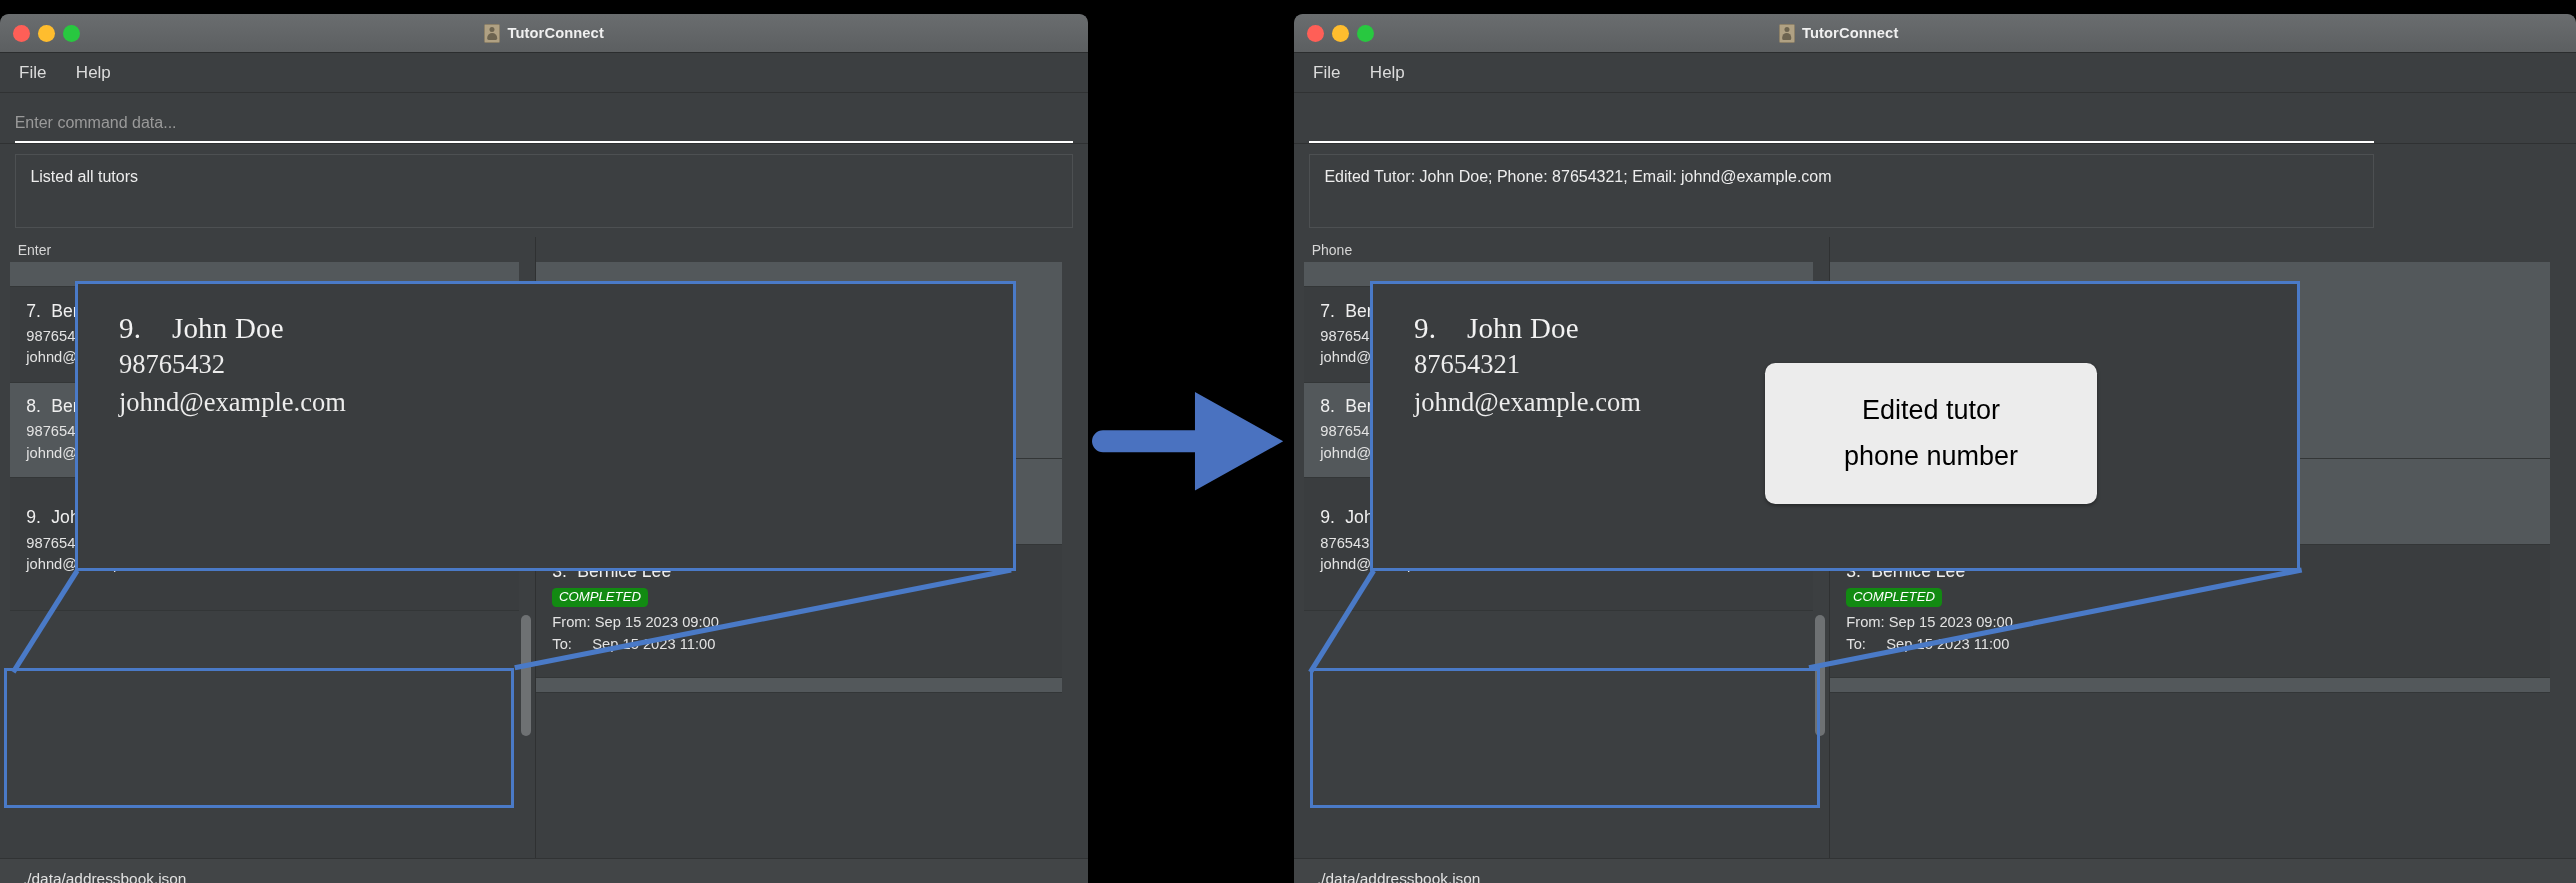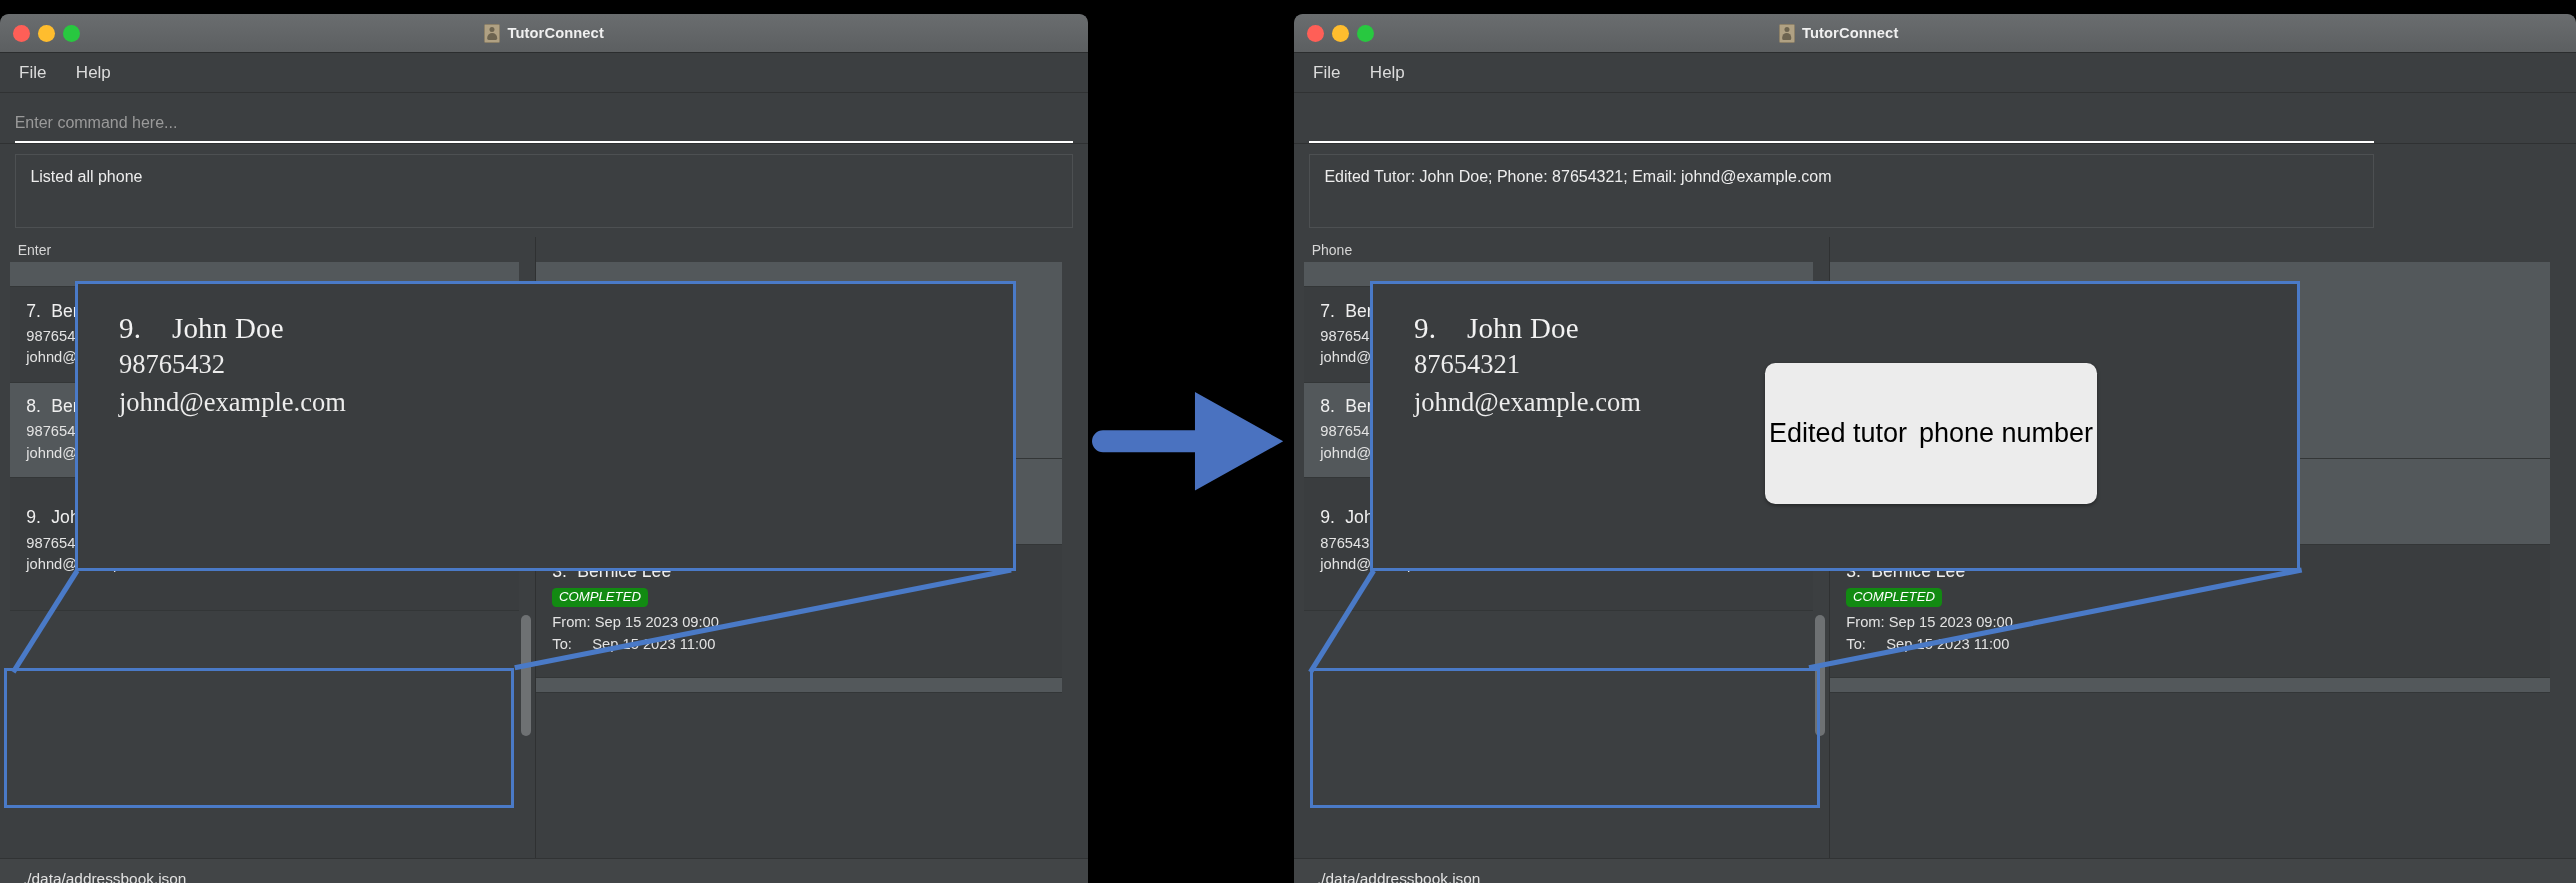--- a/index.html
+++ b/index.html
@@ -185,21 +185,21 @@
   .smallbox {
     position: absolute;
     border: 3.7px solid #4a7ac7;
     background: transparent;
   }
 
   .callout {
     position: absolute;
     background: #ececec;
     border-radius: 10.3px;
-    display: flex; 
+    display: flex; flex-direction: column;
     align-items: center; justify-content: center;
     color: #000;
     font-size: 27px;
     line-height: 1.25;
     text-align: center;
     box-shadow: 0 1.5px 3.7px rgba(0,0,0,.35);
     gap: 12px;
   }
 </style>
 </head>
@@ -221,27 +221,27 @@
       </div>
     </div>
 
     <div class="menubar">
       <span class="menu-item">File</span>
       <span class="menu-item">Help</span>
     </div>
 
     <div class="cmdwrap">
       <div class="cmdbox">
-        <span class="ph">Enter command here...</span>
+        <span class="ph">Enter command data...</span>
       </div>
     </div>
 
     <div class="resultwrap">
       <div class="resultbox">
-        <span class="txt">Listed all phone</span>
+        <span class="txt">Listed all tutors</span>
       </div>
     </div>
 
     <div class="main">
       <div class="col col-tutors">
         <div class="col-header">Enter</div>
         <div class="list">
           <div class="card alt" style="height:25px;padding:0;"></div>
 
           <div class="card">

